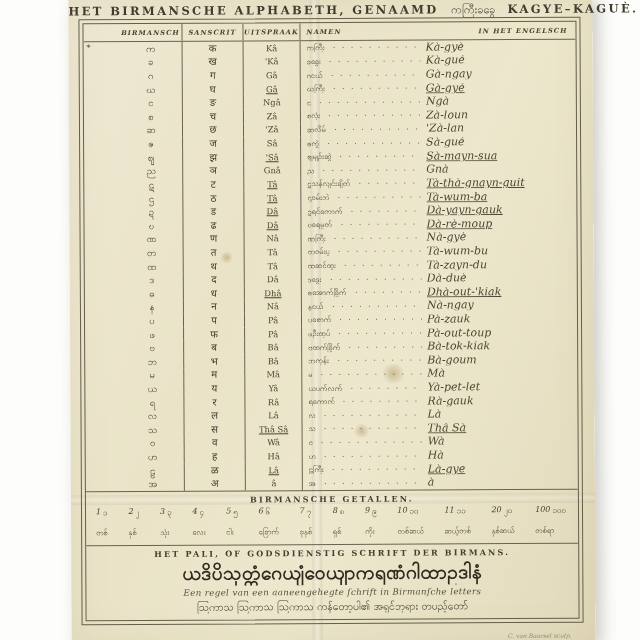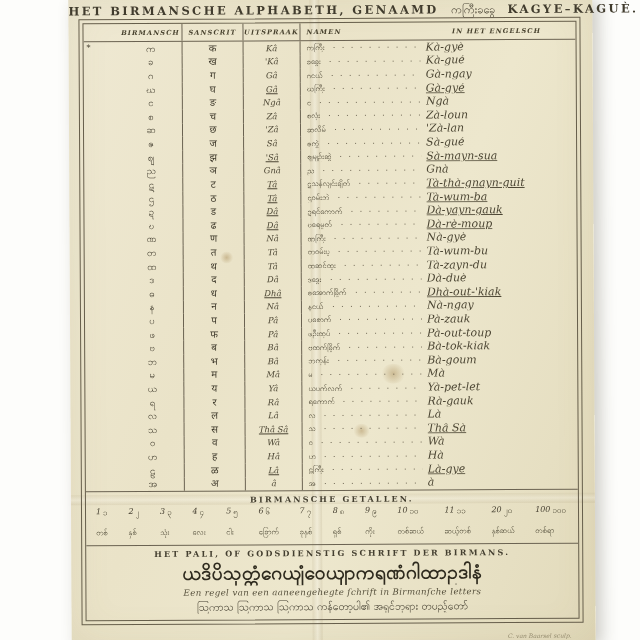--- a/index.html
+++ b/index.html
@@ -20,27 +20,27 @@
   .frame::before{content:'';position:absolute;inset:-5px;border:1.6px solid #665e4b;pointer-events:none;}
   .fcontent{position:absolute;inset:0;display:flex;flex-direction:column;overflow:hidden;}
   .thead{display:flex;align-items:center;height:17px;border-bottom:1px solid #6b6352;
          font-size:6.6px;font-weight:700;font-style:italic;letter-spacing:1.1px;color:#49432f;}
   .col{height:100%;display:flex;align-items:center;justify-content:center;}
   .c1{width:62px;border-right:1px solid #6b6352;position:relative;padding-left:36px;}
   .c2{width:60px;border-right:1px solid #6b6352;}
   .c3{width:56px;border-right:1px solid #6b6352;}
   .c4{flex:1;justify-content:flex-start;padding:0 8px 0 6px;}
   .hc4{display:flex;align-items:center;}
-  .h-eng{margin-left:auto;width:142px;text-align:center;}
+  .h-eng{margin-left:auto;width:142px;text-align:right;}
   .rows{height:449px;display:flex;flex-direction:column;border-bottom:1px solid #6b6352;}
   .trow{flex:1;display:flex;align-items:center;color:#4a4435;}
   .glyph{font-size:9.5px;color:#3f3a2c;line-height:10px;}
   .sa{font-size:10px;}
   .star{position:absolute;left:3px;top:1px;font-size:8px;color:#4a4435;}
-  .pron{font-style:italic;font-size:8.4px;color:#4c4634;}
+  .pron{font-size:8.4px;color:#4c4634;}
   .nm{font-size:7.6px;color:#47412f;white-space:nowrap;max-width:168px;overflow:hidden;line-height:9px;text-align:center;}
   .leader{flex:1;height:3px;margin:0 5px;align-self:center;
           background-image:radial-gradient(circle,rgba(90,82,64,.85) .7px,transparent .95px);
           background-size:9px 3px;background-repeat:repeat-x;background-position:0 50%;}
   .eng{width:142px;font-style:italic;font-size:11px;color:#4c4634;white-space:nowrap;overflow:hidden;line-height:10px;}
   .ul{text-decoration:underline;}
   .sec-h{font-size:8px;font-weight:700;letter-spacing:2.2px;text-align:center;color:#443f30;margin-top:3px;}
   .get-row{display:flex;justify-content:space-between;align-items:flex-start;padding:2px 12px 1px 10px;height:36px;}
   .gitem{display:flex;flex-direction:column;align-items:flex-start;}
   .gtop{display:flex;align-items:flex-start;gap:2px;}

